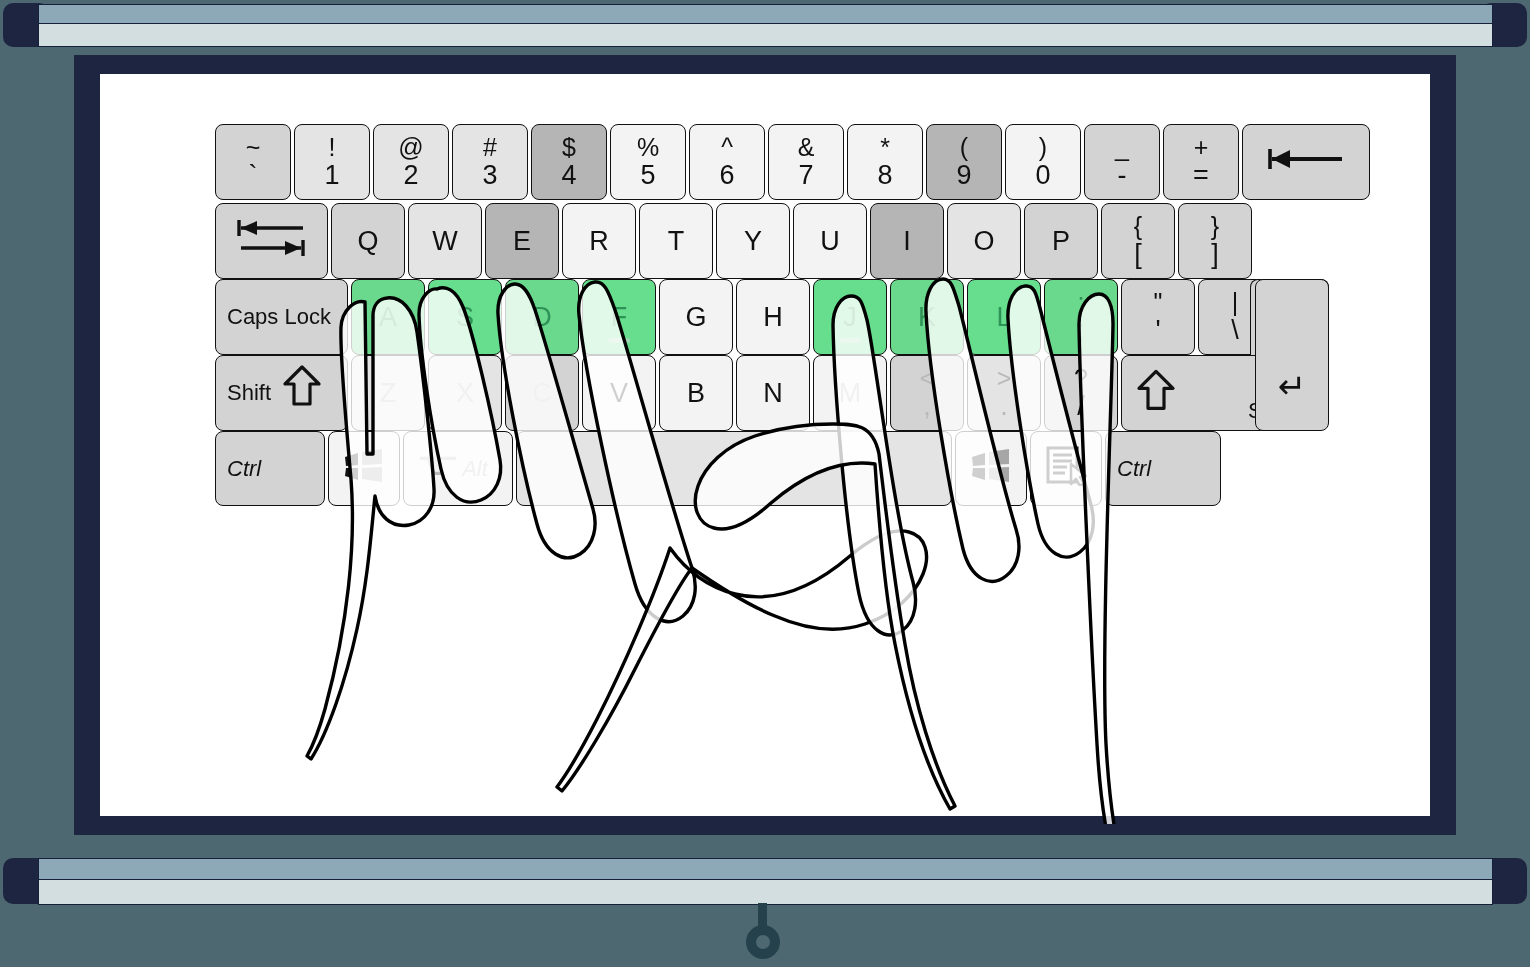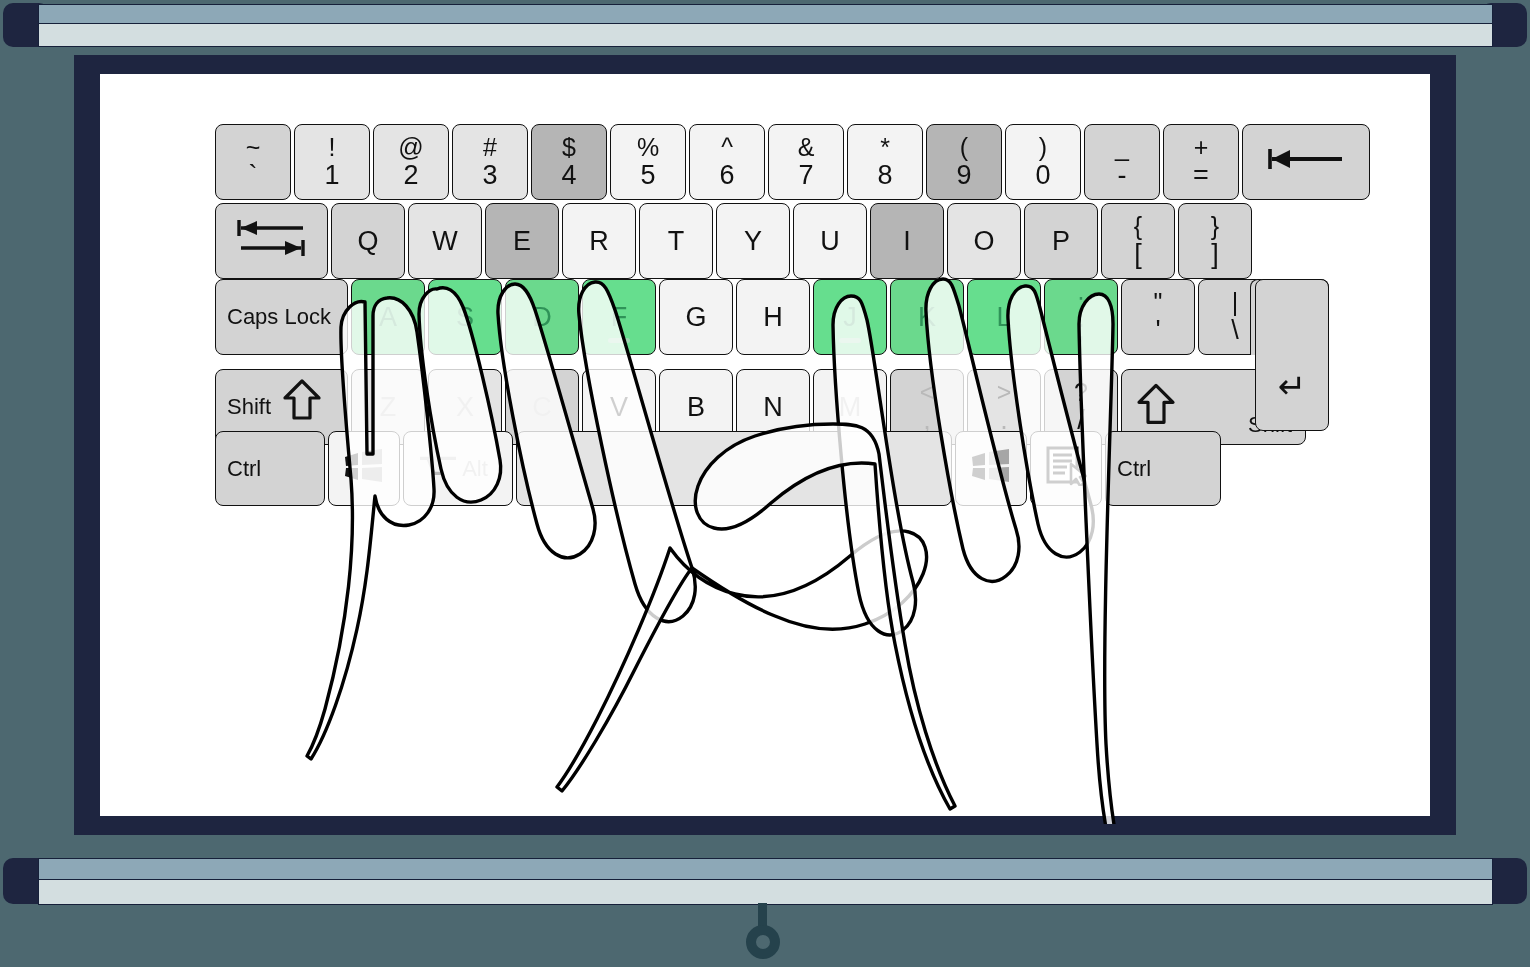--- a/index.html
+++ b/index.html
@@ -50,22 +50,22 @@
   .lbl-br{position:absolute;right:13px;bottom:8px;font-size:22px;}
   .lbl-l{position:absolute;left:11px;top:50%;transform:translateY(-50%);font-size:22px;}
   .lbl-c{font-size:22px;}
   .ghost{color:#b9b9b9;}
   .bump{position:absolute;left:50%;transform:translateX(-50%);bottom:11px;width:22px;height:5px;border-radius:3px;background:#9ad6b0;}
 
   
   #r0{top:0px;}  #r0 .key{height:76px;}
   #r1{top:79px;} #r1 .key{height:76px;}
   #r2{top:155px;}#r2 .key{height:76px;}
-  #r3{top:245px;}#r3 .key{height:76px;}
-  #r4{top:307px;}#r4 .key{height:75px;}
+  #r3{top:231px;}#r3 .key{height:76px;}
+  #r4{top:307px;font-style:italic;}#r4 .key{height:75px;}
 
   
   #enterkey{position:absolute;left:1040px;top:155px;width:74px;height:152px;
     border:1.6px solid #111;border-radius:8px;background:#d3d3d3;box-sizing:border-box;}
   #enterkey .arrow{position:absolute;left:0;right:0;top:86px;text-align:center;font-size:34px;color:#111;}
   #enter-top{position:absolute;left:1035px;top:155px;width:79px;height:76px;
     border:1.6px solid #111;border-top-right-radius:8px;border-top-left-radius:8px;border-bottom:none;background:#d3d3d3;box-sizing:border-box;}
 
   
   #hands{position:absolute;left:215px;top:124px;width:1100px;height:700px;pointer-events:none;}

